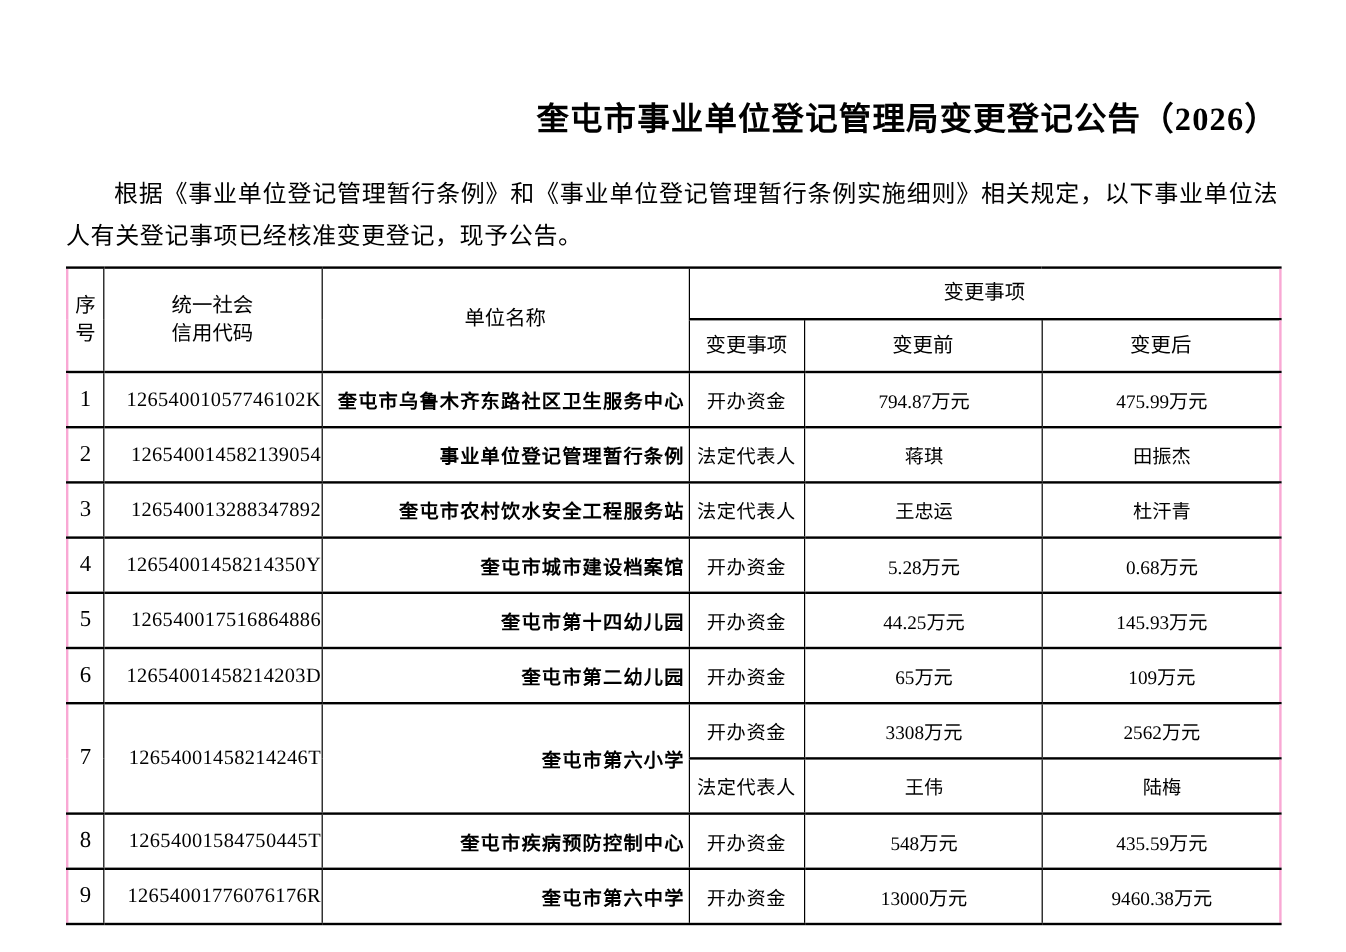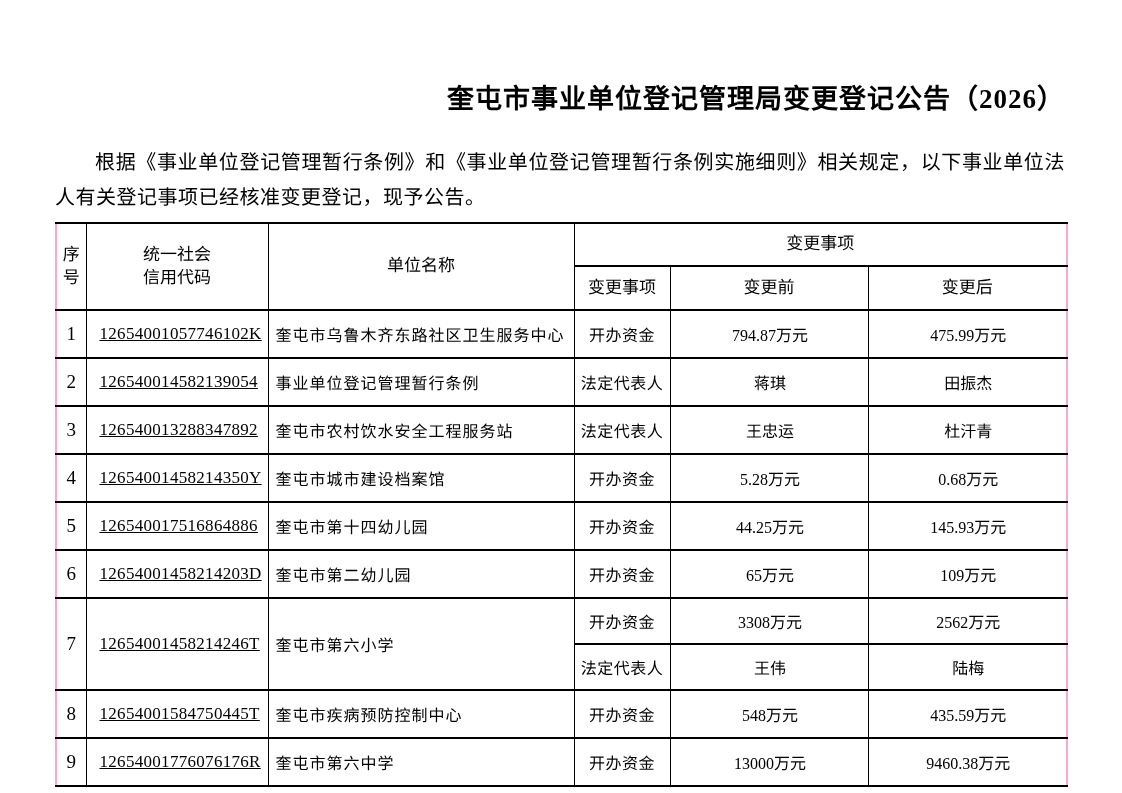--- a/index.html
+++ b/index.html
@@ -67,28 +67,28 @@
   col.c-after  { width: 199px; }
   td.seq {
     text-align: center;
     font-size: 19px;
     padding: 0;
   }
   td.code {
     text-align: right;
     font-size: 17px;
     letter-spacing: 0.3px;
-    padding: 13px;
-    text-decoration: underline;
+    padding: 0;
   }
   td.name {
-    text-align: left;
+    text-align: right;
     font-size: 16px;
     padding-left: 7px;
     letter-spacing: 1px;
+    font-weight: bold;
   }
   td.item {
     text-align: center;
     font-size: 16px;
     letter-spacing: 0.5px;
     padding: 10px 1px;
   }
   td.val {
     text-align: center;
     font-size: 16px;

